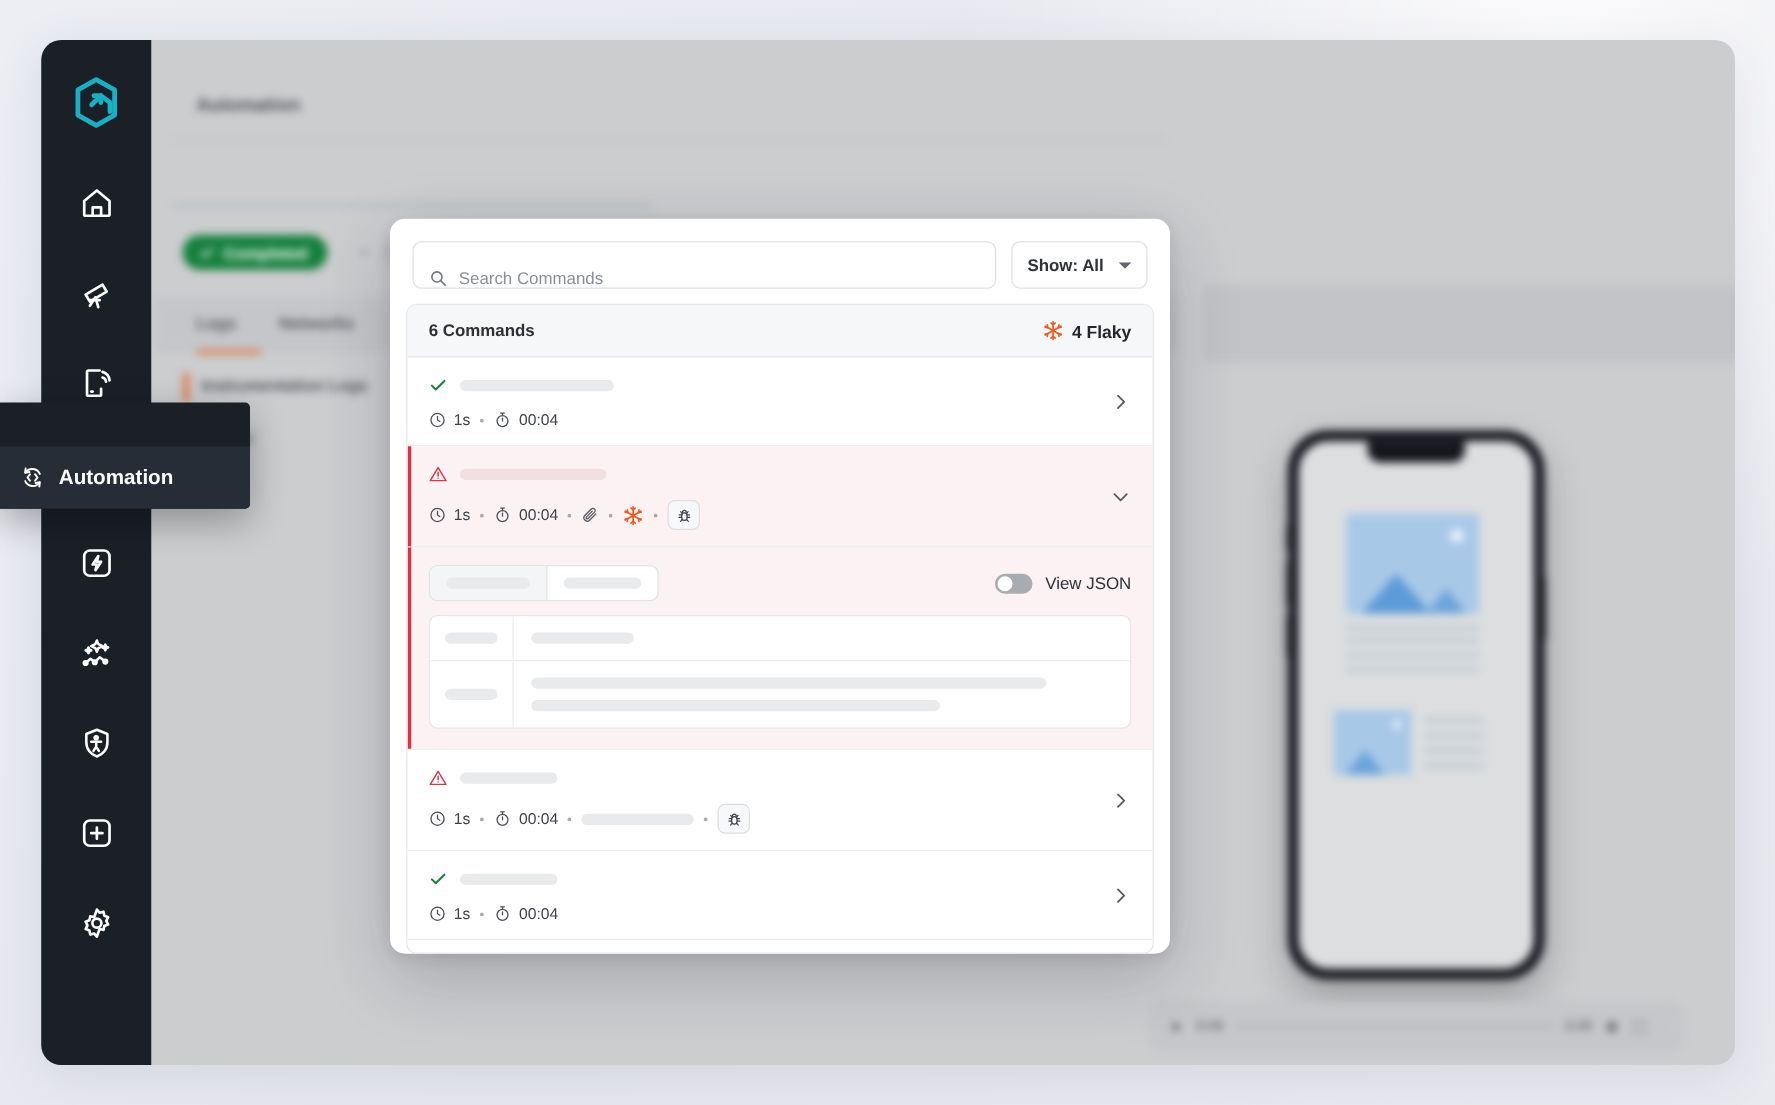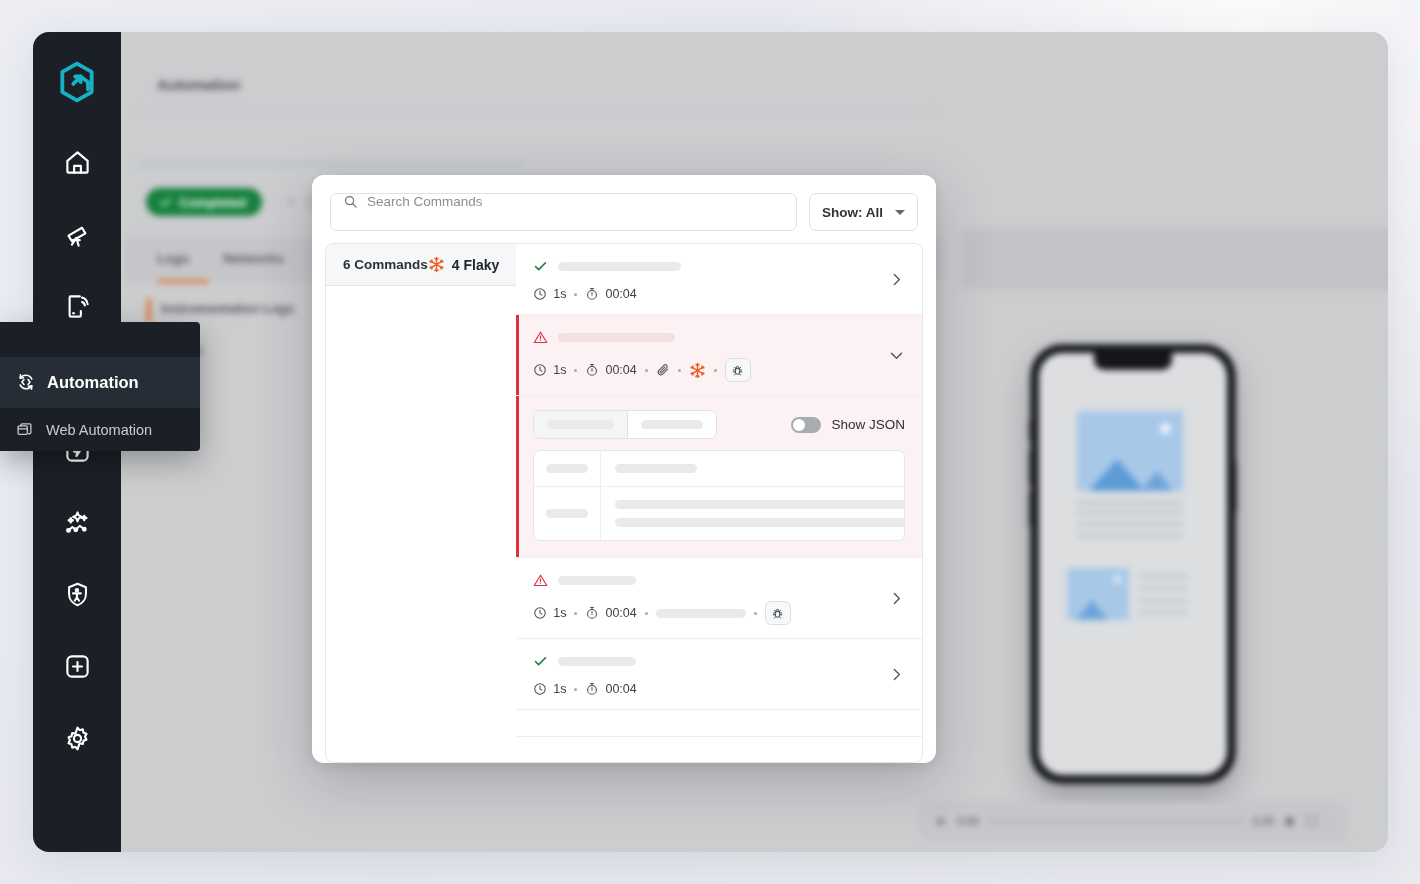--- a/index.html
+++ b/index.html
@@ -148,38 +148,38 @@
   
   .modal {
     position: absolute; left: 312px; top: 175px; width: 624px; height: 588px;
     background: #ffffff; border-radius: 12px; z-index: 8;
     box-shadow: 0 18px 56px rgba(30,34,45,.22), 0 3px 12px rgba(30,34,45,.10);
     overflow: hidden; display: flex; flex-direction: column;
   }
   .modal-top { padding: 18px 18px 0 18px; display: flex; gap: 12px; }
   .search-box {
     flex: 1; height: 38px; border: 1px solid #dfe1e5; border-radius: 7px;
-    display: flex; align-items: flex-start; gap: 9px; padding: 0 12px; background: #fff;
+    display: flex; align-items: flex-end; gap: 9px; padding: 0 12px; background: #fff;
   }
   .search-box svg { width: 15px; height: 15px; color: #70747b; flex: none; }
   .search-box input {
     border: none; outline: none; flex: 1; font-size: 13.5px;
     font-family: "Liberation Sans", sans-serif; color: #33363c; background: transparent;
   }
   .search-box input::placeholder { color: #8a8e95; }
   .view-btn {
     height: 38px; padding: 0 12px; border: 1px solid #dfe1e5; border-radius: 7px;
     background: #fff; display: flex; align-items: center; gap: 12px;
     font-size: 13.5px; font-weight: 700; color: #2f3238; cursor: pointer;
   }
   .caret { width: 0; height: 0; border-left: 5px solid transparent; border-right: 5px solid transparent; border-top: 5px solid #63676e; }
 
   .list-wrap {
     margin: 12px 13px 0 13px; border: 1px solid #e4e6e9; border-radius: 8px;
-    flex: 1; overflow: hidden; display: flex; flex-direction: row;
+    flex: 1; overflow: hidden; display: flex; flex-direction: column;
   }
   .list-head {
     height: 42px; background: #f6f7f8; border-bottom: 1px solid #e4e6e9;
     display: flex; align-items: center; justify-content: space-between;
     padding: 0 17px;
   }
   .list-head .count { font-size: 13.5px; font-weight: 700; color: #2d3036; }
   .flaky-badge { display: flex; align-items: center; gap: 7px; font-size: 14px; font-weight: 700; color: #23262b; }
   .flaky-badge svg { width: 17px; height: 17px; color: #f05a1e; }
 
@@ -413,28 +413,20 @@
   <div class="flyout">
     <div class="fly-head">
       <svg viewBox="0 0 24 24" fill="none" stroke="#ffffff" stroke-width="1.9" stroke-linecap="round" stroke-linejoin="round">
         <path d="M9.5 9L7.2 12l2.3 3M14.5 9l2.3 3-2.3 3"></path>
         <path d="M19 8.5A8 8 0 0 0 5.2 7.2M5 15.5a8 8 0 0 0 13.8 1.3"></path>
         <path d="M5.4 3.4l-.4 4 4-.6M18.6 20.6l.4-4-4 .6"></path>
       </svg>
       <span>Automation</span>
     </div>
 
-    <div class="fly-item">
-      <svg viewBox="0 0 24 24" fill="none" stroke="currentColor" stroke-width="1.8" stroke-linecap="round" stroke-linejoin="round">
-        <rect x="3" y="7" width="13" height="12" rx="1.6"></rect>
-          <path d="M7 7V5.6A1.6 1.6 0 0 1 8.6 4H19.4A1.6 1.6 0 0 1 21 5.6v10.8A1.6 1.6 0 0 1 19.4 18H18"></path>
-          <path d="M3 11h13"></path>
-      </svg>
-      <span>Web Automation</span>
-    </div>
 
 
   </div>
 
   <div class="modal">
 
     <div class="modal-top">
       <div class="search-box">
         <svg viewBox="0 0 24 24" fill="none" stroke="currentColor" stroke-width="2" stroke-linecap="round">
           <circle cx="10.5" cy="10.5" r="6.5"></circle>
@@ -553,21 +545,21 @@
                 <span class="skel" style="width:67px"></span>
               </div>
               <div class="seg-item">
                 <span class="skel" style="width:62px"></span>
               </div>
             </div>
             <div class="json-toggle">
               <span class="switch">
                   <span class="knob"></span>
                 </span>
-              <span class="json-label">Show JSON</span>
+              <span class="json-label">View JSON</span>
             </div>
           </div>
 
           <div class="dtable">
             <div class="dtr">
               <div class="dtd-key">
                   <span class="skel" style="width:44px"></span>
                 </div>
               <div class="dtd-val">
                   <span class="skel" style="width:82px"></span>

